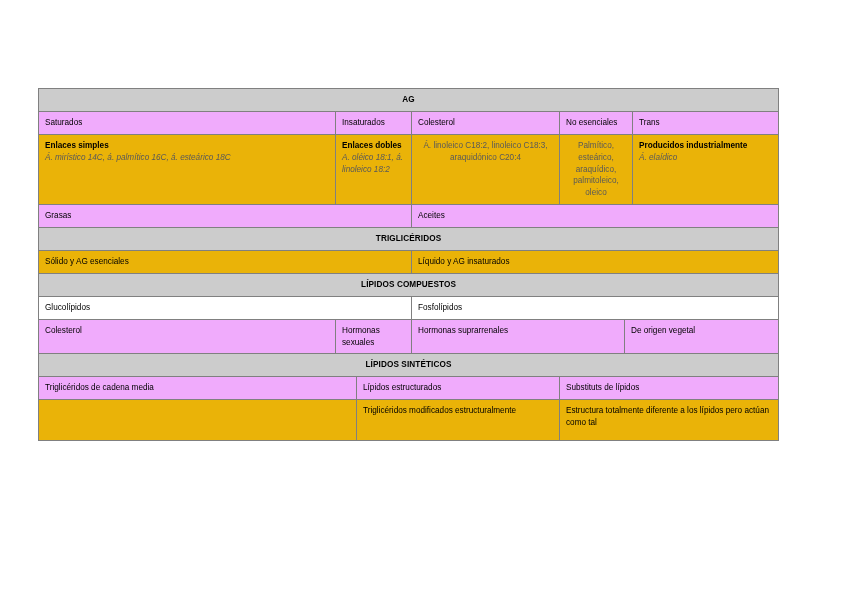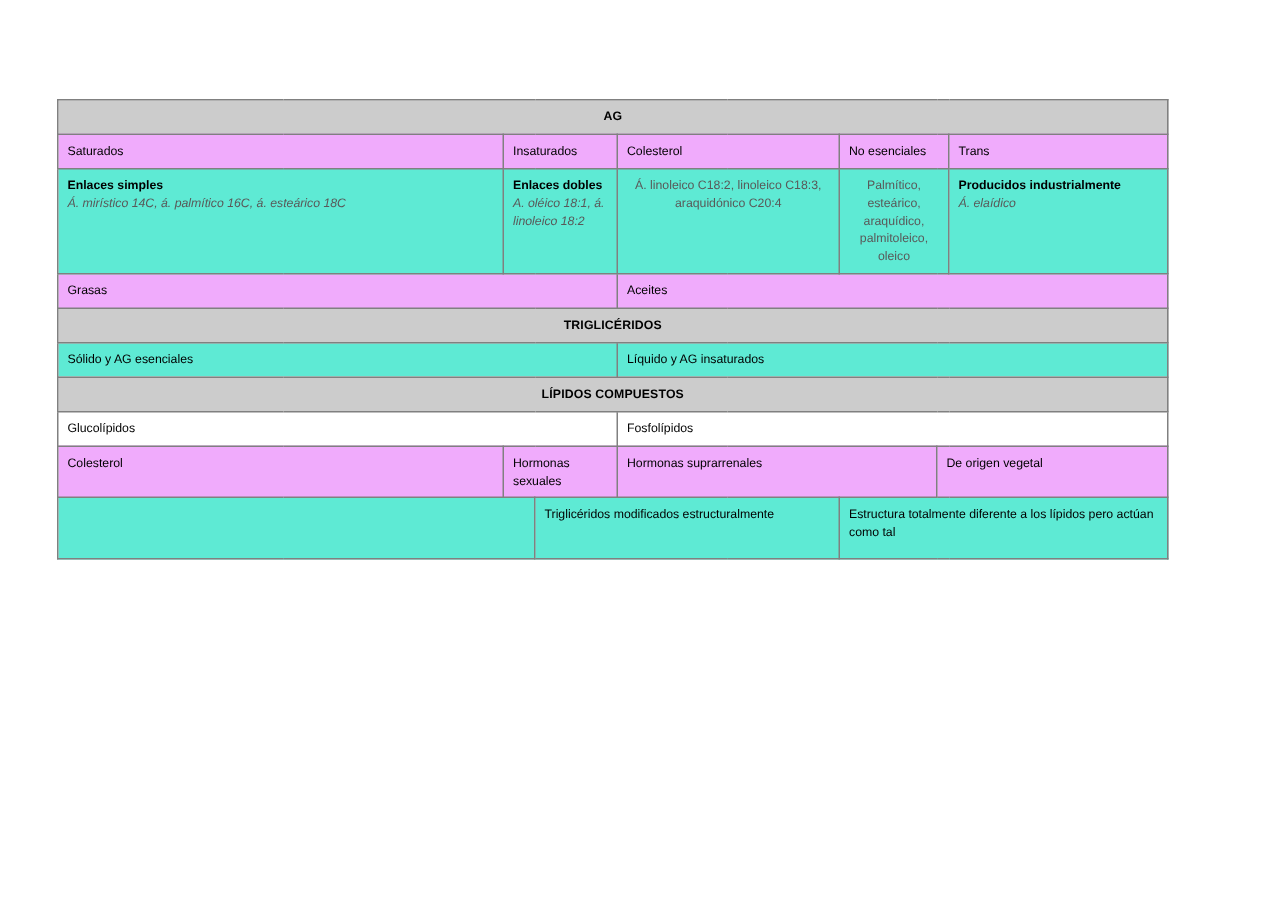--- a/index.html
+++ b/index.html
@@ -15,21 +15,21 @@
   }
   .page {
     position: relative;
     width: 848px;
     height: 600px;
     background: #ffffff;
   }
   .table-wrap {
     position: absolute;
     left: 38px;
-    top: 66px;
+    top: 88px;
     width: 740px;
   }
   table.lipid-table {
     border-collapse: collapse;
     table-layout: fixed;
     width: 740px;
     border: 1px solid #808080;
   }
   table.lipid-table td {
     border: 1px solid #808080;
@@ -55,21 +55,21 @@
     font-weight: normal;
     padding-top: 6px;
     padding-bottom: 6px;
   }
   td.subhead-center {
     background: #ffffff;
     padding-top: 7px;
     padding-bottom: 7px;
   }
   td.body-cell {
-    background: #5eead4;
+    background: #eab308;
   }
   .strong-line {
     font-weight: bold;
     display: block;
     color: #000000;
   }
   .italic-line {
     font-style: italic;
     display: block;
     color: #595959;
@@ -153,20 +153,28 @@
         <td class="subhead-center" colspan="5">Fosfolípidos</td>
       </tr>
 
       <tr>
         <td class="subhead" colspan="2">Colesterol</td>
         <td class="subhead" colspan="3">Hormonas sexuales</td>
         <td class="subhead" colspan="3">Hormonas suprarrenales</td>
         <td class="subhead" colspan="2">De origen vegetal</td>
       </tr>
 
+      <tr>
+        <td class="band" colspan="10">LÍPIDOS SINTÉTICOS</td>
+      </tr>
+      <tr>
+        <td class="subhead" colspan="3">Triglicéridos de cadena media</td>
+        <td class="subhead" colspan="4">Lípidos estructurados</td>
+        <td class="subhead" colspan="3">Substituts de lípidos</td>
+      </tr>
       <tr class="tall-last">
         <td class="body-cell" colspan="3">&nbsp;</td>
         <td class="body-cell" colspan="4">Triglicéridos modificados estructuralmente</td>
         <td class="body-cell" colspan="3">Estructura totalmente diferente a los lípidos pero actúan como tal</td>
       </tr>
     </tbody>
       </table>
   </div>
 </div>
 

